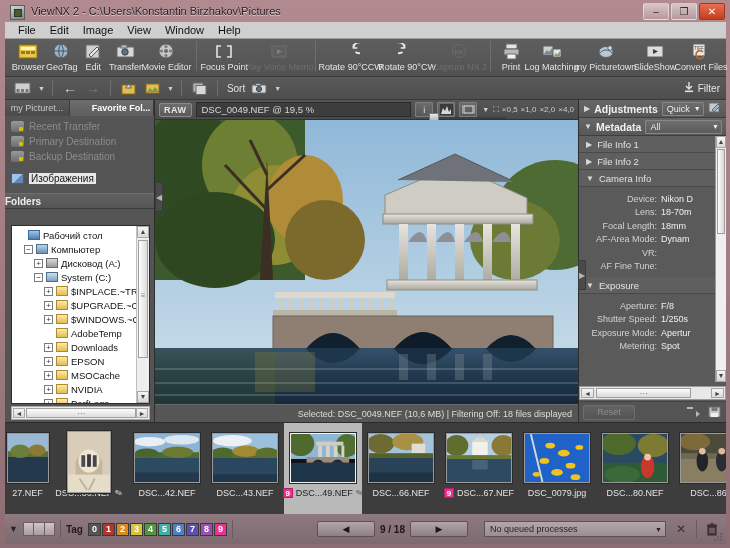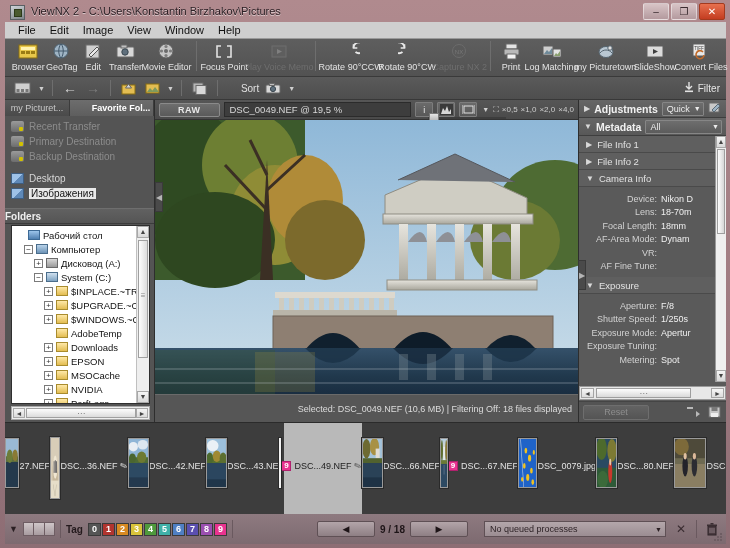--- a/index.html
+++ b/index.html
@@ -45,21 +45,21 @@
   .tsep{width:1px;height:30px;background:#6e6e6e;margin:2px 5px 0;}
 
   
   #subbar{position:absolute;left:0;top:55px;right:0;height:23px;
           background:linear-gradient(180deg,#5a5a5a,#4e4e4e);border-bottom:1px solid #383838;
           display:flex;align-items:center;padding-left:6px;gap:3px;}
   .sbtn{height:18px;min-width:20px;padding:0 3px;display:flex;align-items:center;justify-content:center;
         color:#dcdcdc;font-size:11px;}
   .caret{font-size:7px;color:#cfcfcf;margin-left:1px;}
   .ssep{width:1px;height:16px;background:#6e6e6e;margin:0 4px;}
-  #sortlbl{color:#e0e0e0;font-size:10px;margin-left:16px;}
+  #sortlbl{color:#e0e0e0;font-size:10px;margin-left:2px;}
   #filterbtn{position:absolute;right:6px;top:2px;height:18px;display:flex;align-items:center;
              gap:3px;color:#e6e6e6;font-size:10px;}
 
   
   #leftpanel{position:absolute;left:0;top:78px;width:150px;bottom:122px;background:#545454;
              border-right:1px solid #2e2e2e;}
   #favtabs{height:16px;display:flex;background:#4a4a4a;}
   .ftab{flex:1;display:flex;align-items:center;justify-content:center;font-size:9px;color:#c9c9c9;
         background:linear-gradient(180deg,#5a5a5a,#4a4a4a);border-right:1px solid #3c3c3c;overflow:hidden;white-space:nowrap;}
   .ftab.active{background:linear-gradient(180deg,#6d6d6d,#5e5e5e);color:#fff;font-weight:bold;padding-left:19px;}
@@ -102,37 +102,37 @@
                 text-align:center;font-size:8px;color:#777;line-height:10px;}
   #thscroll .a1{position:absolute;left:1px;top:1px;bottom:1px;width:12px;background:linear-gradient(180deg,#f5f5f5,#dadada);
                 border:1px solid #a8a8a8;font-size:7px;text-align:center;line-height:10px;color:#444;}
   #thscroll .a2{position:absolute;right:1px;top:1px;bottom:1px;width:12px;background:linear-gradient(180deg,#f5f5f5,#dadada);
                 border:1px solid #a8a8a8;font-size:7px;text-align:center;line-height:10px;color:#444;}
 
   
   #center{position:absolute;left:150px;top:78px;right:148px;bottom:122px;background:#4e4e4e;}
   #vtoolbar{height:20px;background:linear-gradient(180deg,#565656,#4a4a4a);border-bottom:1px solid #333;
             display:flex;align-items:center;padding:0 4px;gap:4px;}
-  #rawbadge{height:14px;padding:0 18px;background:linear-gradient(180deg,#6e6e6e,#5a5a5a);
+  #rawbadge{height:14px;padding:0 4px;background:linear-gradient(180deg,#6e6e6e,#5a5a5a);
             border:1px solid #8a8a8a;color:#e8e8e8;font-size:9px;font-weight:bold;letter-spacing:.5px;
             display:flex;align-items:center;border-radius:2px;}
   #fnamebox{flex:1;height:15px;background:#3d3d3d;border:1px solid #2b2b2b;color:#d8d8d8;
             font-size:9.5px;display:flex;align-items:center;padding-left:5px;}
   .vbtn{width:18px;height:15px;background:linear-gradient(180deg,#6b6b6b,#585858);border:1px solid #7d7d7d;
         color:#e6e6e6;font-size:9px;display:flex;align-items:center;justify-content:center;border-radius:1px;}
   #zoomrow{display:flex;align-items:center;gap:3px;}
   .zlbl{color:#cdcdcd;font-size:8px;}
   #zslider{position:relative;width:78px;height:12px;}
   #zslider .trk{position:absolute;left:0;right:0;top:5px;height:2px;background:#3d3d3d;}
   #zslider .kn{position:absolute;left:1px;top:1px;width:10px;height:9px;
                background:linear-gradient(180deg,#e6e6e6,#b4b4b4);border:1px solid #7a7a7a;}
   #imgwrap{position:absolute;left:0;top:20px;right:0;bottom:18px;background:#4e4e4e;
            display:flex;align-items:center;justify-content:center;overflow:hidden;}
   #photo{width:428px;height:285px;position:relative;overflow:hidden;background:#2b3b4a;}
-  #status{position:absolute;left:0;right:0;bottom:0;height:28px;background:#565656;
+  #status{position:absolute;left:0;right:0;bottom:0;height:18px;background:#565656;
           border-top:1px solid #6a6a6a;color:#dcdcdc;font-size:9px;
           display:flex;align-items:center;justify-content:flex-end;padding-right:6px;}
 
   
   #right{position:absolute;right:0;top:78px;width:148px;bottom:122px;background:#5a5a5a;
          border-left:1px solid #2e2e2e;}
   .secthead{height:18px;display:flex;align-items:center;gap:4px;padding-left:5px;
             background:linear-gradient(180deg,#666,#585858);border-bottom:1px solid #3e3e3e;}
   .tri{font-size:8px;color:#d9d9d9;}
   .secthead .nm{font-size:10.5px;font-weight:bold;color:#f0f0f0;}
@@ -153,33 +153,33 @@
   #mhscroll{position:absolute;left:0;right:0;bottom:22px;height:14px;background:#e8e8e8;border:1px solid #9a9a9a;}
   #mhscroll .th{position:absolute;left:16px;width:95px;top:1px;bottom:1px;
                 background:linear-gradient(180deg,#fdfdfd,#d9d9d9);border:1px solid #9e9e9e;
                 text-align:center;font-size:8px;color:#777;line-height:10px;}
   #mhscroll .a1,#mhscroll .a2{position:absolute;top:1px;bottom:1px;width:13px;
       background:linear-gradient(180deg,#f6f6f6,#dcdcdc);border:1px solid #a4a4a4;font-size:7px;
       text-align:center;line-height:10px;color:#444;}
   #mhscroll .a1{left:1px;} #mhscroll .a2{right:1px;}
   #metafoot{position:absolute;left:0;right:0;bottom:0;height:21px;background:#545454;
             border-top:1px solid #454545;display:flex;align-items:center;padding:0 4px;gap:4px;}
-  #resetbtn{width:66px;height:15px;background:linear-gradient(180deg,#636363,#545454);border:1px solid #6e6e6e;
+  #resetbtn{width:52px;height:15px;background:linear-gradient(180deg,#636363,#545454);border:1px solid #6e6e6e;
             color:#8e8e8e;font-size:9px;display:flex;align-items:center;justify-content:center;border-radius:2px;}
   .footic{width:16px;height:15px;display:flex;align-items:center;justify-content:center;color:#cfcfcf;font-size:11px;}
 
   
   .grip{position:absolute;width:8px;height:30px;background:#4a4a4a;border:1px solid #3a3a3a;
         display:flex;align-items:center;justify-content:center;color:#b5b5b5;font-size:8px;}
 
   
   #filmstrip{position:absolute;left:0;right:0;bottom:30px;height:92px;background:#3d3d3d;
              border-top:1px solid #2b2b2b;display:flex;align-items:flex-end;padding:0 0 0 0;overflow:hidden;}
-  .cell{width:78px;height:92px;flex:0 0 auto;display:flex;flex-direction:row;
-        align-items:center;justify-content:flex-end;padding-bottom:10px;position:relative;}
+  .cell{width:78px;height:92px;flex:0 0 auto;display:flex;flex-direction:column;
+        align-items:center;justify-content:flex-end;padding-bottom:16px;position:relative;}
   .cell.sel{background:#b9b9b9;}
   .thumb{width:66px;height:50px;border:1px solid #9a9a9a;background:#111;overflow:hidden;position:relative;
          box-shadow:0 0 0 1px #2a2a2a;}
   .cell.sel .thumb{border:1px solid #f2f2f2;}
   .clabel{margin-top:5px;display:flex;align-items:center;gap:3px;font-size:9px;color:#e2e2e2;white-space:nowrap;}
   .cell.sel .clabel{color:#1d1d1d;}
   .tagchip{width:10px;height:10px;background:#e8338f;color:#fff;font-size:8px;font-weight:bold;
            display:flex;align-items:center;justify-content:center;border:1px solid #b0216d;}
   .penc{font-size:9px;color:#dcdcdc;transform:rotate(-20deg);}
 
@@ -457,24 +457,20 @@
           <span class="camicon g"></span>
           <span>Primary Destination</span>
         </div>
         <div class="favrow dim">
           <span class="camicon g"></span>
           <span>Backup Destination</span>
         </div>
         <div style="height:7px"></div>
         <div class="favrow">
           <span class="folicon"></span>
-          <span>Desktop</span>
-        </div>
-        <div class="favrow">
-          <span class="folicon"></span>
           <span class="selbox">Изображения</span>
         </div>
       </div>
 
       <div id="foldhdr">Folders</div>
 
       <div id="tree">
         <div id="treeinner">
           <div class="trow" style="padding-left:2px">
             <span class="noexp"></span>
@@ -765,24 +761,20 @@
             </div>
           <div class="mrow">
               <span class="k">Shutter Speed:</span>
               <span class="v">1/250s</span>
             </div>
           <div class="mrow">
               <span class="k">Exposure Mode:</span>
               <span class="v">Apertur</span>
             </div>
           <div class="mrow">
-              <span class="k">Exposure Tuning:</span>
-              <span class="v"></span>
-            </div>
-          <div class="mrow">
               <span class="k">Metering:</span>
               <span class="v">Spot</span>
             </div>
 
         </div>
         <div id="mvscroll">
           <div class="sbarrow">▲</div>
           <div id="mvthumb"></div>
           <div class="sbarrow" style="position:absolute;left:0;right:0;bottom:0">▼</div>
         </div>

